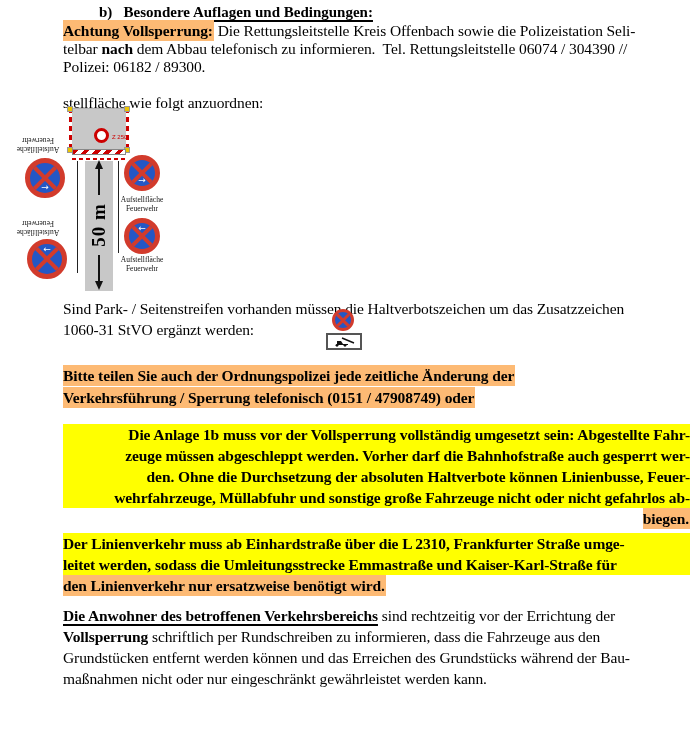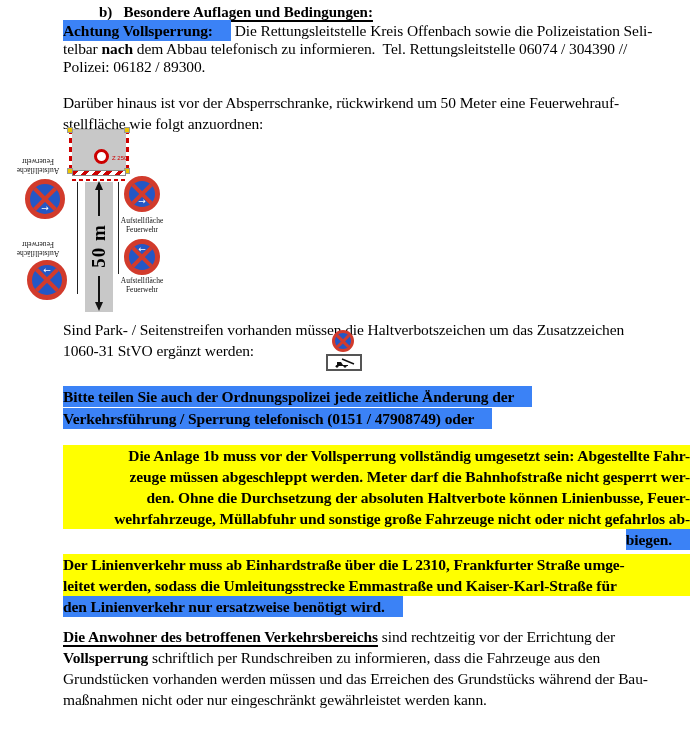--- a/index.html
+++ b/index.html
@@ -6,21 +6,21 @@
   body{
     width:699px;height:749px;overflow:hidden;position:relative;
     font-family:"Liberation Serif","DejaVu Serif",serif;
     color:#000;
     padding:3px 0 0 63px;box-sizing:border-box;
   }
   .para{width:627px;font-size:15.5px;letter-spacing:-0.1px;}
   .tline{white-space:pre;}
   .bold{font-weight:bold;}
   .ul{text-decoration:underline;text-decoration-thickness:1.5px;text-underline-offset:2.5px;}
-  .hl{background:#3b82f6;padding:2px 18px 2px 0;}
+  .hl{background:#fdba74;padding:2px 1px 2px 0;}
   .fullhl{background:#ffff00;}
   .heading{font-size:15px;margin-left:36px;line-height:19px;}
   .p1{line-height:18px;margin-top:0;}
   .p2{line-height:21px;margin-top:16px;}
   .p3{line-height:21px;margin-top:0;position:relative;}
   .p4{line-height:21.5px;margin-top:25px;}
   .p5{line-height:21px;margin-top:16px;text-align:right;}
   .p6{line-height:21px;margin-top:4px;}
   .p7{line-height:21px;margin-top:9px;font-family:Liberation Serif, serif;}
 
@@ -73,21 +73,20 @@
       <div class="tline"><span class="bold">b)   </span><span class="bold ul">Besondere Auflagen und Bedingungen:</span></div>
     </div>
 
   <div class="para p1">
       <div class="tline"><span class="bold hl">Achtung Vollsperrung:</span><span> Die Rettungsleitstelle Kreis Offenbach sowie die Polizeistation Seli-</span></div>
       <div class="tline"><span>telbar </span><span class="bold">nach</span><span> dem Abbau telefonisch zu informieren.  Tel. Rettungsleitstelle 06074 / 304390 //</span></div>
       <div class="tline"><span>Polizei: 06182 / 89300.</span></div>
     </div>
 
   <div class="para p2">
-      <div class="tline"><span>Darüber hinaus ist vor der Absperrschranke, rückwirkend um 50 Meter eine Feuerwehrauf-</span></div>
       <div class="tline"><span>stellfläche wie folgt anzuordnen:</span></div>
     </div>
 
   <div class="diagram">
     <div class="abs topbox"></div>
     <div class="abs rwdash-v" style="left:61px;top:1px;height:41px;"></div>
     <div class="abs rwdash-v" style="left:118px;top:1px;height:41px;"></div>
     <div class="abs corner" style="left:59px;top:-1px;"></div>
     <div class="abs corner" style="left:116px;top:-1px;"></div>
     <div class="abs corner" style="left:59px;top:40px;"></div>
@@ -162,32 +161,32 @@
       <div class="tline"><span>1060-31 StVO ergänzt werden:</span></div>
     </div>
 
   <div class="para p4">
       <div class="tline"><span class="bold hl">Bitte teilen Sie auch der Ordnungspolizei jede zeitliche Änderung der</span></div>
       <div class="tline"><span class="bold hl">Verkehrsführung / Sperrung telefonisch (0151 / 47908749) oder</span></div>
     </div>
 
   <div class="para p5">
       <div class="tline fullhl"><span class="bold">Die Anlage 1b muss vor der Vollsperrung vollständig umgesetzt sein: Abgestellte Fahr-</span></div>
-      <div class="tline fullhl"><span class="bold">zeuge müssen abgeschleppt werden. Meter darf die Bahnhofstraße nicht gesperrt wer-</span></div>
+      <div class="tline fullhl"><span class="bold">zeuge müssen abgeschleppt werden. Vorher darf die Bahnhofstraße auch gesperrt wer-</span></div>
       <div class="tline fullhl"><span class="bold">den. Ohne die Durchsetzung der absoluten Haltverbote können Linienbusse, Feuer-</span></div>
       <div class="tline fullhl"><span class="bold">wehrfahrzeuge, Müllabfuhr und sonstige große Fahrzeuge nicht oder nicht gefahrlos ab-</span></div>
       <div class="tline"><span class="bold hl">biegen.</span></div>
     </div>
 
   <div class="para p6">
       <div class="tline fullhl"><span class="bold">Der Linienverkehr muss ab Einhardstraße über die L 2310, Frankfurter Straße umge-</span></div>
       <div class="tline fullhl"><span class="bold">leitet werden, sodass die Umleitungsstrecke Emmastraße und Kaiser-Karl-Straße für</span></div>
       <div class="tline"><span class="bold hl">den Linienverkehr nur ersatzweise benötigt wird.</span></div>
     </div>
 
   <div class="para p7">
       <div class="tline"><span class="bold ul">Die Anwohner des betroffenen Verkehrsbereichs</span><span> sind rechtzeitig vor der Errichtung der</span></div>
       <div class="tline"><span class="bold">Vollsperrung</span><span> schriftlich per Rundschreiben zu informieren, dass die Fahrzeuge aus den</span></div>
-      <div class="tline"><span>Grundstücken vorhanden werden müssen und das Erreichen des Grundstücks während der Bau-</span></div>
+      <div class="tline"><span>Grundstücken entfernt werden können und das Erreichen des Grundstücks während der Bau-</span></div>
       <div class="tline"><span>maßnahmen nicht oder nur eingeschränkt gewährleistet werden kann.</span></div>
     </div>
 
 </div>
 
 </body></html>

